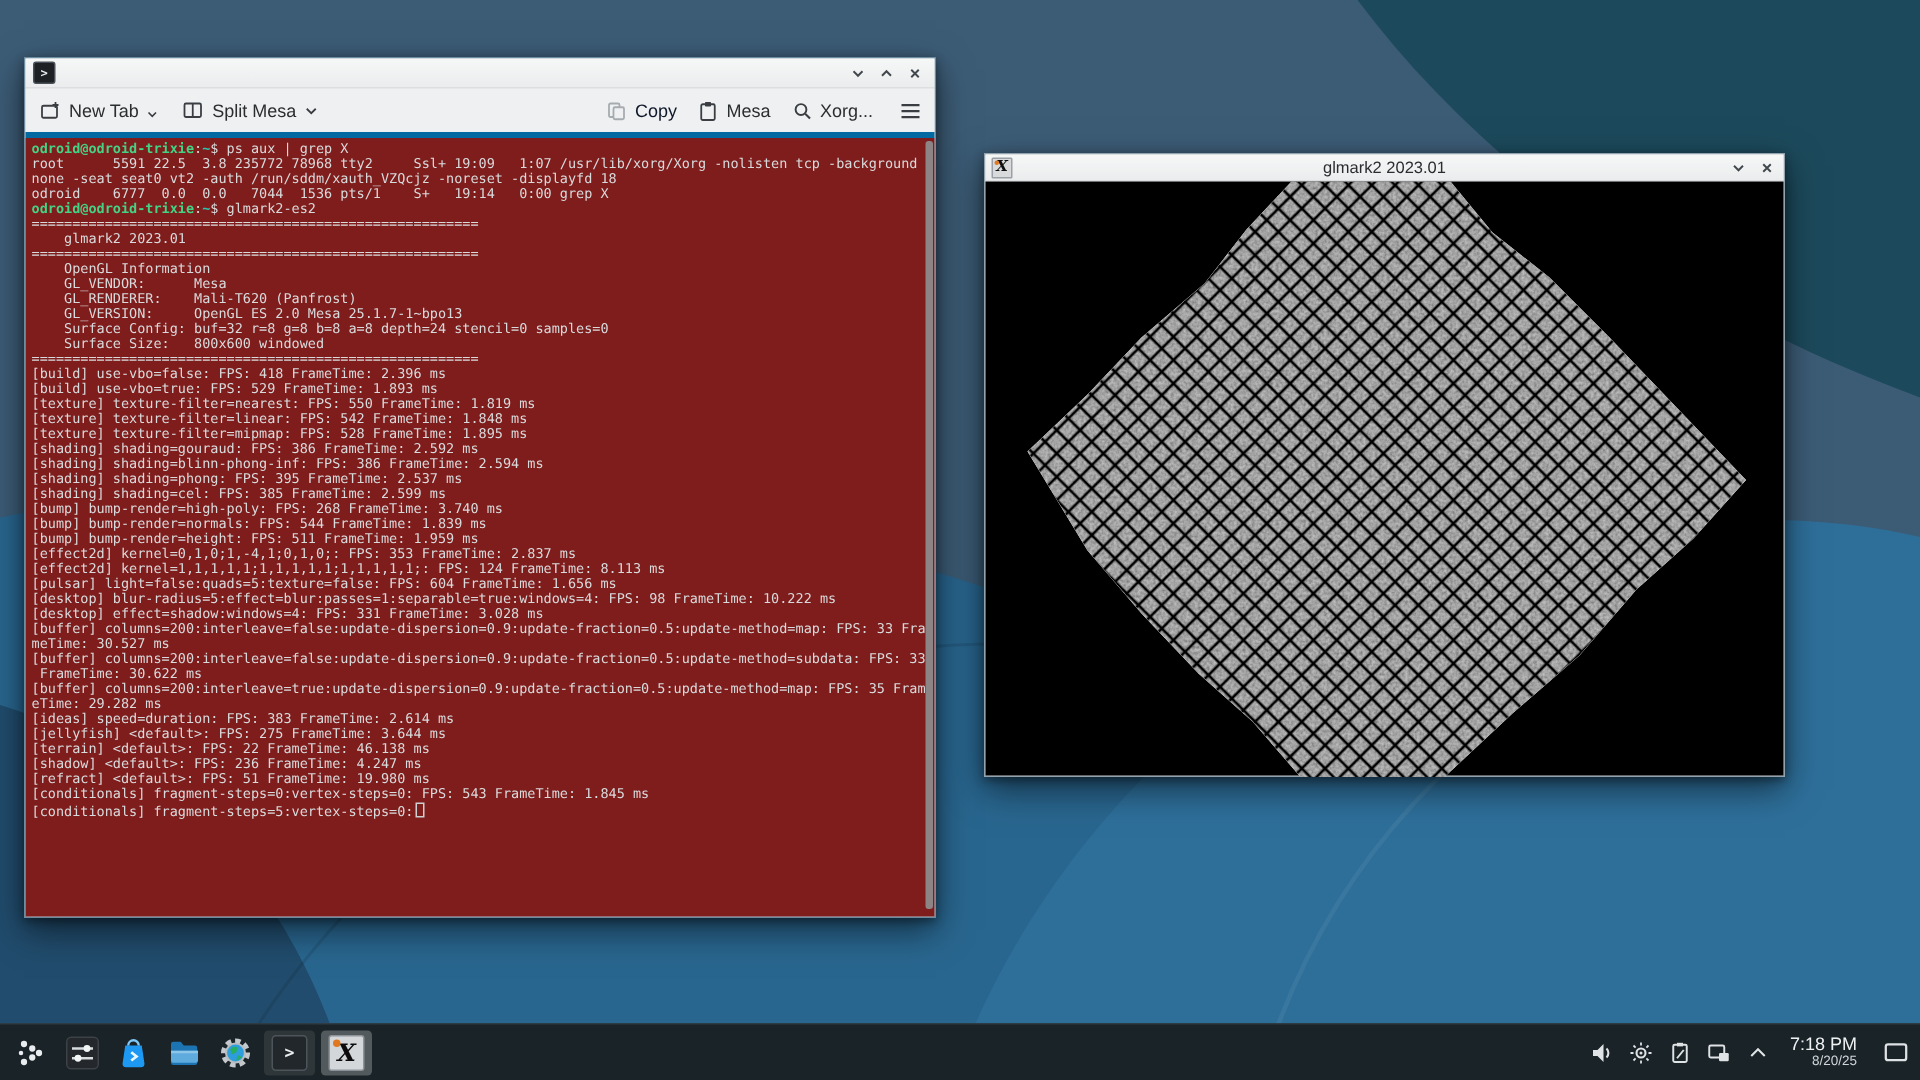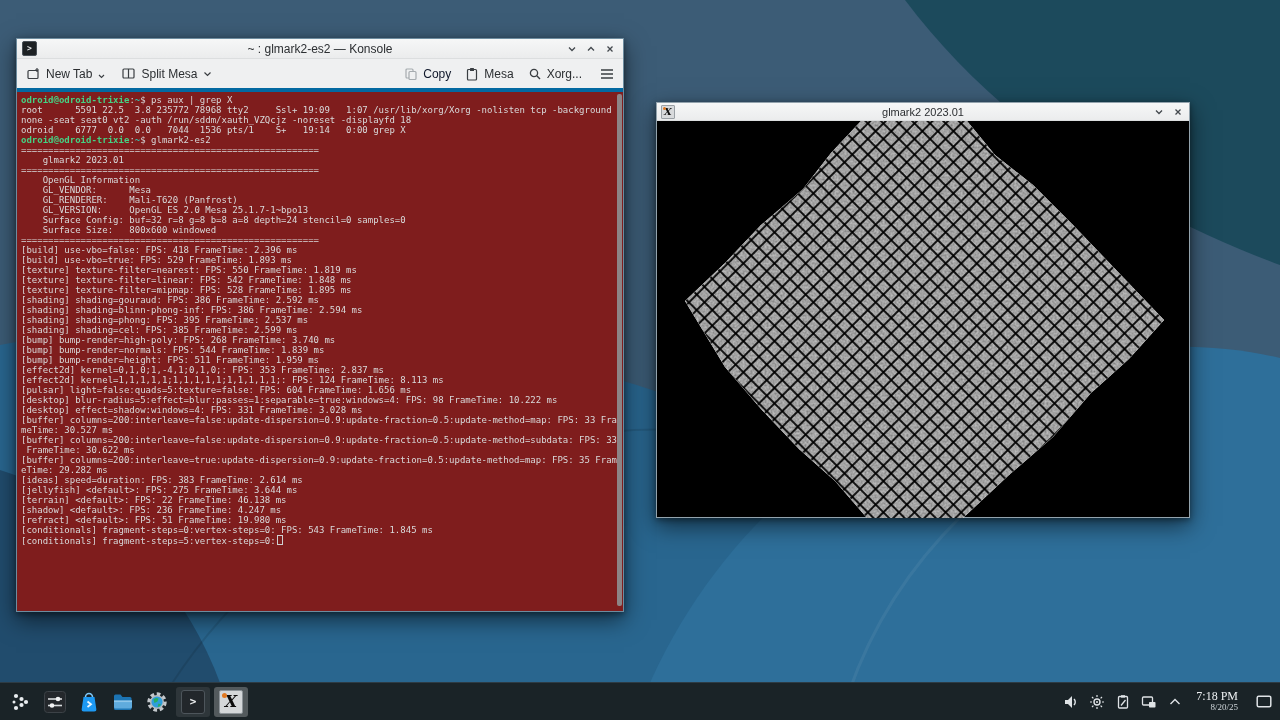--- a/index.html
+++ b/index.html
@@ -69,21 +69,21 @@
   .task-icon-konsole{width:22px;height:22px;border-radius:3px;background:#22272b;
     border:1px solid #4d555b;color:#eceeef;font:bold 11px "DejaVu Sans Mono",monospace;
     display:flex;align-items:center;justify-content:center;}
   .task-icon-x{width:22px;height:22px;border-radius:2px;background:#d4d7d9;border:1px solid #8d9499;
     position:relative;display:flex;align-items:center;justify-content:center;}
   .task-icon-x span{font:bold italic 16px "DejaVu Serif",serif;color:#0b0b0b;line-height:1;}
   .task-icon-x i{position:absolute;left:2px;top:2px;width:5px;height:5px;border-radius:50%;
     background:#e07820;}
   .tray{margin-left:auto;display:flex;align-items:center;gap:8px;}
   .tray-icon{width:18px;height:18px;display:flex;align-items:center;justify-content:center;}
-  .clock{margin:0 8px 0 4px;text-align:right;color:#eef1f3;line-height:1.05;font-family:Liberation Serif, serif;}
+  .clock{margin:0 8px 0 4px;text-align:right;color:#eef1f3;line-height:1.05;}
   .clock .time{font-size:12px;}
   .clock .date{font-size:9px;color:#cfd6da;}
   .showdesk{width:20px;height:26px;display:flex;align-items:center;justify-content:center;}
 </style>
 </head>
 <body>
 
 <div class="desktop">
 
   <svg class="wallpaper" width="1280" height="720" viewBox="0 0 1280 720">
@@ -92,21 +92,20 @@
     <path d="M0,345 C250,295 520,330 760,430 C950,508 1130,560 1280,572 L1280,720 L0,720 Z" fill="#29668f"></path>
     <path d="M635,720 C695,555 830,425 1005,372 C1105,342 1205,340 1280,358 L1280,720 Z" fill="#2e6f9a"></path>
     <path d="M0,470 C105,502 195,585 232,720 L0,720 Z" fill="#214c6d"></path>
     <path d="M150,720 C260,520 470,420 700,430" stroke="rgba(0,0,0,0.10)" stroke-width="2" fill="none"></path>
     <path d="M840,720 C880,580 980,470 1120,415" stroke="rgba(255,255,255,0.06)" stroke-width="3" fill="none"></path>
   </svg>
 
   <div class="window konsole">
     <div class="titlebar">
       <div class="k-appicon">&gt;</div>
-      <div class="tb-title">~ : glmark2-es2 — Konsole</div>
       <div class="tb-btns">
         <span>
           <svg width="10" height="10" viewBox="0 0 10 10">
               <path d="M2,3.5 L5,6.5 L8,3.5" fill="none" stroke="#43484d" stroke-width="1.3"></path>
             </svg>
         </span>
         <span>
           <svg width="10" height="10" viewBox="0 0 10 10">
               <path d="M2,6.5 L5,3.5 L8,6.5" fill="none" stroke="#43484d" stroke-width="1.3"></path>
             </svg>

